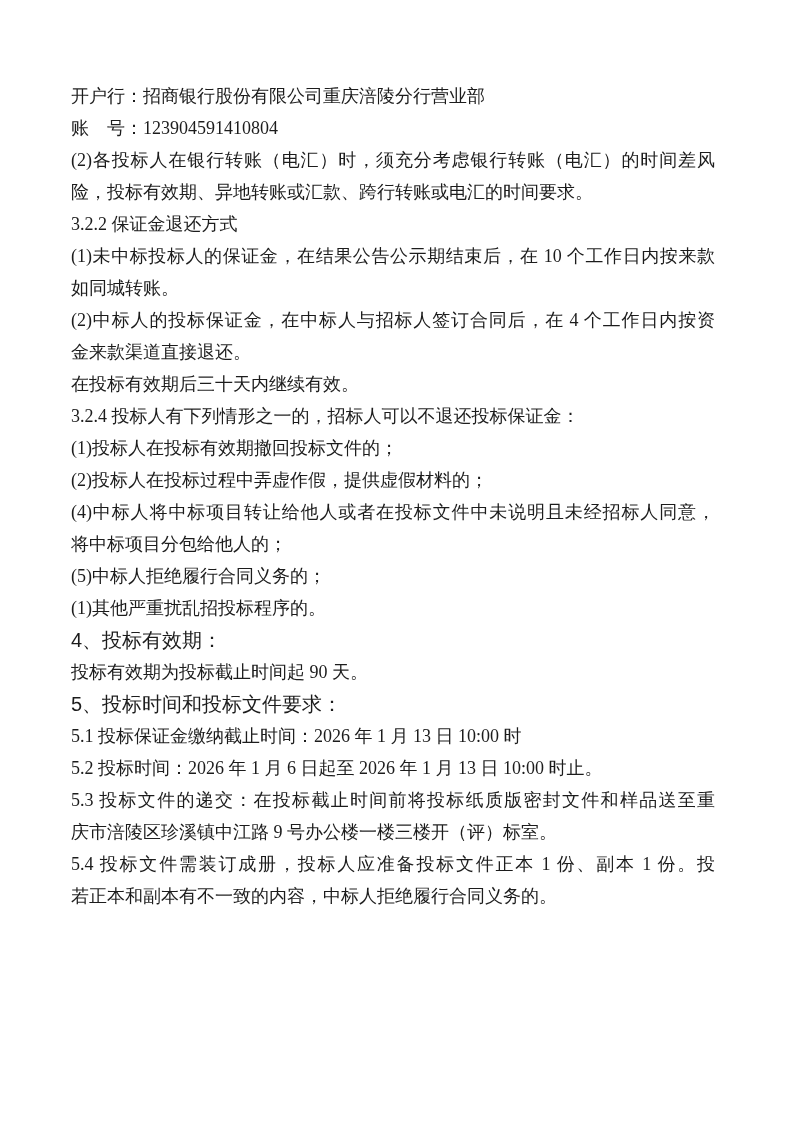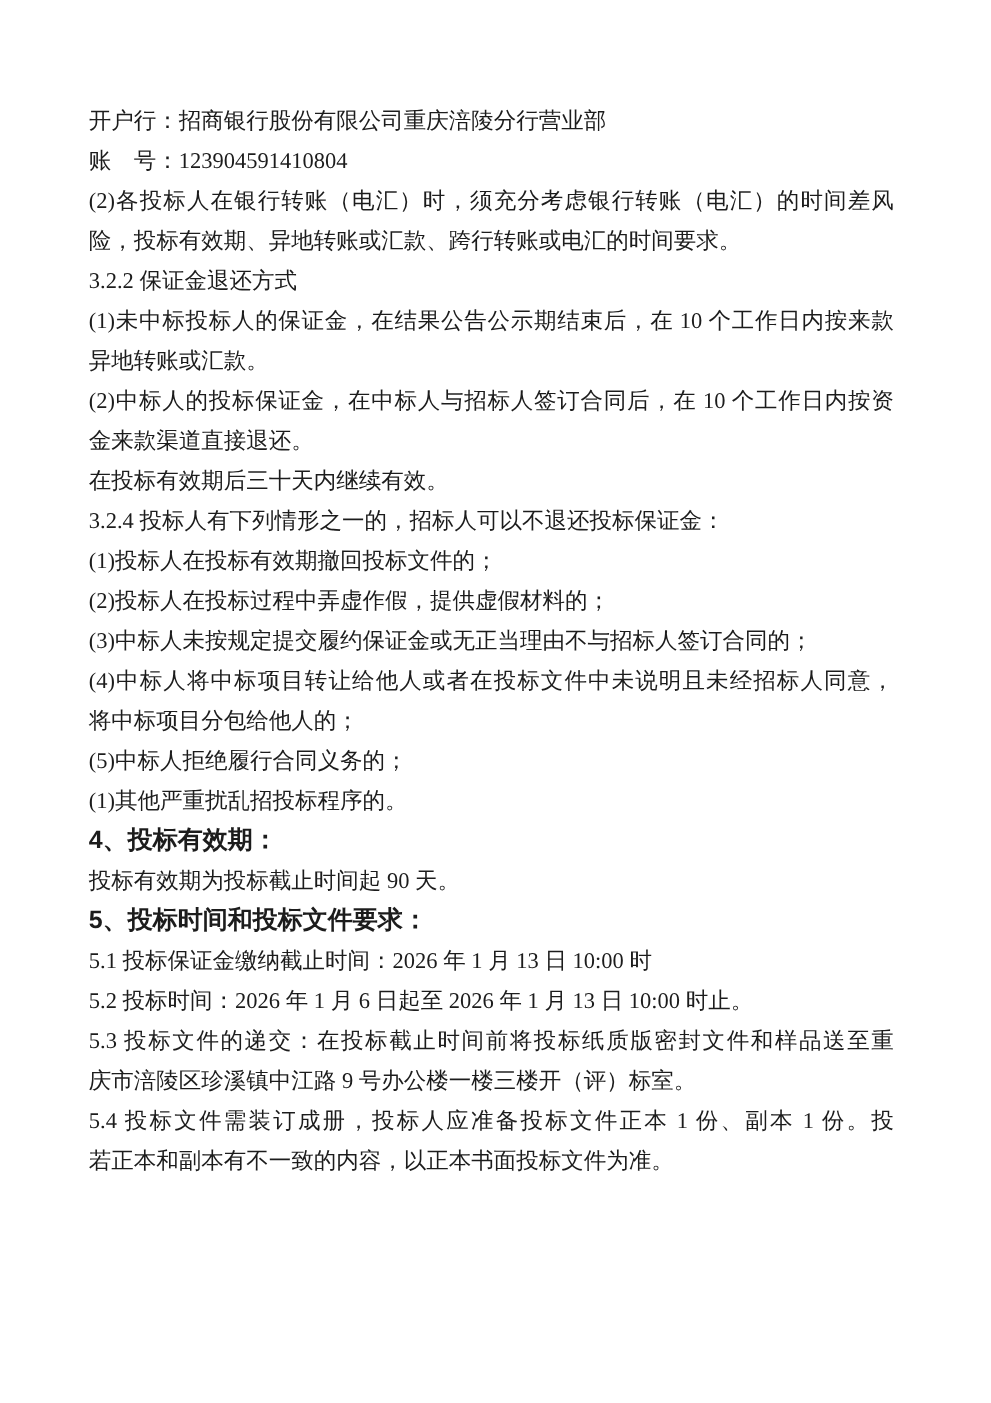--- a/index.html
+++ b/index.html
@@ -31,21 +31,21 @@
     overflow: visible;
   }
   .line.fill {
     white-space: normal;
     text-align: justify;
     text-align-last: justify;
     overflow: hidden;
   }
   .line.heading {
     font-family: "Liberation Sans", "DejaVu Sans", sans-serif;
-    font-weight: 700;
+    font-weight: 400;
     font-size: 20px;
   }
   .footer {
     position: absolute;
     left: 73px;
     top: 1002px;
     font-family: "Liberation Serif", "DejaVu Serif", serif;
     font-size: 13px;
     line-height: 20px;
     color: #2a2a2a;
@@ -58,38 +58,37 @@
 <div class="page">
 
   <div class="content">
 
   <div class="line">开户行：招商银行股份有限公司重庆涪陵分行营业部</div>
       <div class="line">账　号：123904591410804</div>
       <div class="line fill">(2)各投标人在银行转账（电汇）时，须充分考虑银行转账（电汇）的时间差风</div>
       <div class="line">险，投标有效期、异地转账或汇款、跨行转账或电汇的时间要求。</div>
       <div class="line">3.2.2 保证金退还方式</div>
       <div class="line fill">(1)未中标投标人的保证金，在结果公告公示期结束后，在 10 个工作日内按来款</div>
-      <div class="line">异地转账或汇款。</div>
-      <div class="line fill">(2)中标人的投标保证金，在中标人与招标人签订合同后，在 10 个工作日内按资</div>
+      <div class="line">如同城转账。</div>
+      <div class="line fill">(2)中标人的投标保证金，在中标人与招标人签订合同后，在 4 个工作日内按资</div>
       <div class="line">金来款渠道直接退还。</div>
       <div class="line">在投标有效期后三十天内继续有效。</div>
       <div class="line">3.2.4 投标人有下列情形之一的，招标人可以不退还投标保证金：</div>
       <div class="line">(1)投标人在投标有效期撤回投标文件的；</div>
       <div class="line">(2)投标人在投标过程中弄虚作假，提供虚假材料的；</div>
-      <div class="line">(3)中标人未按规定提交履约保证金或无正当理由不与招标人签订合同的；</div>
       <div class="line fill">(4)中标人将中标项目转让给他人或者在投标文件中未说明且未经招标人同意，</div>
       <div class="line">将中标项目分包给他人的；</div>
       <div class="line">(5)中标人拒绝履行合同义务的；</div>
       <div class="line">(1)其他严重扰乱招投标程序的。</div>
       <div class="line heading">4、投标有效期：</div>
       <div class="line">投标有效期为投标截止时间起 90 天。</div>
       <div class="line heading">5、投标时间和投标文件要求：</div>
       <div class="line">5.1 投标保证金缴纳截止时间：2026 年 1 月 13 日 10:00 时</div>
       <div class="line">5.2 投标时间：2026 年 1 月 6 日起至 2026 年 1 月 13 日 10:00 时止。</div>
       <div class="line fill">5.3 投标文件的递交：在投标截止时间前将投标纸质版密封文件和样品送至重</div>
       <div class="line">庆市涪陵区珍溪镇中江路 9 号办公楼一楼三楼开（评）标室。</div>
       <div class="line fill">5.4 投标文件需装订成册，投标人应准备投标文件正本 1 份、副本 1 份。投</div>
-      <div class="line">若正本和副本有不一致的内容，以正本书面投标文件为准。</div>
+      <div class="line">若正本和副本有不一致的内容，中标人拒绝履行合同义务的。</div>
     </div>
 
   <div class="footer">- 4 -</div>
 
 </div>
 
 </body></html>

